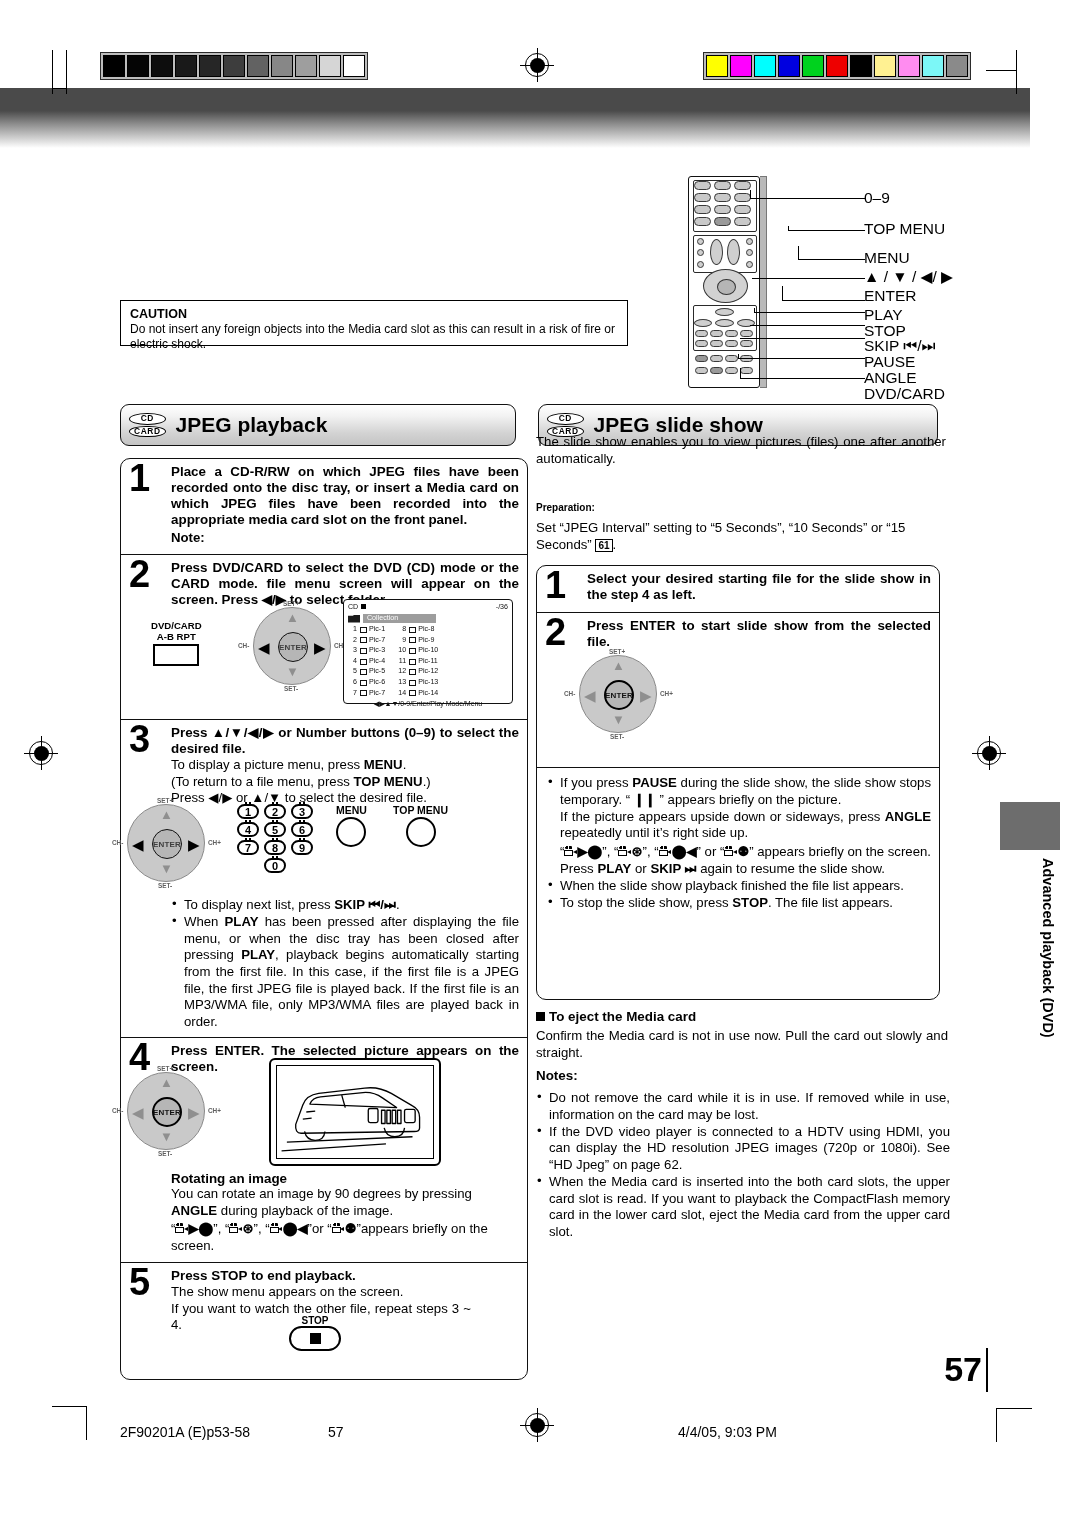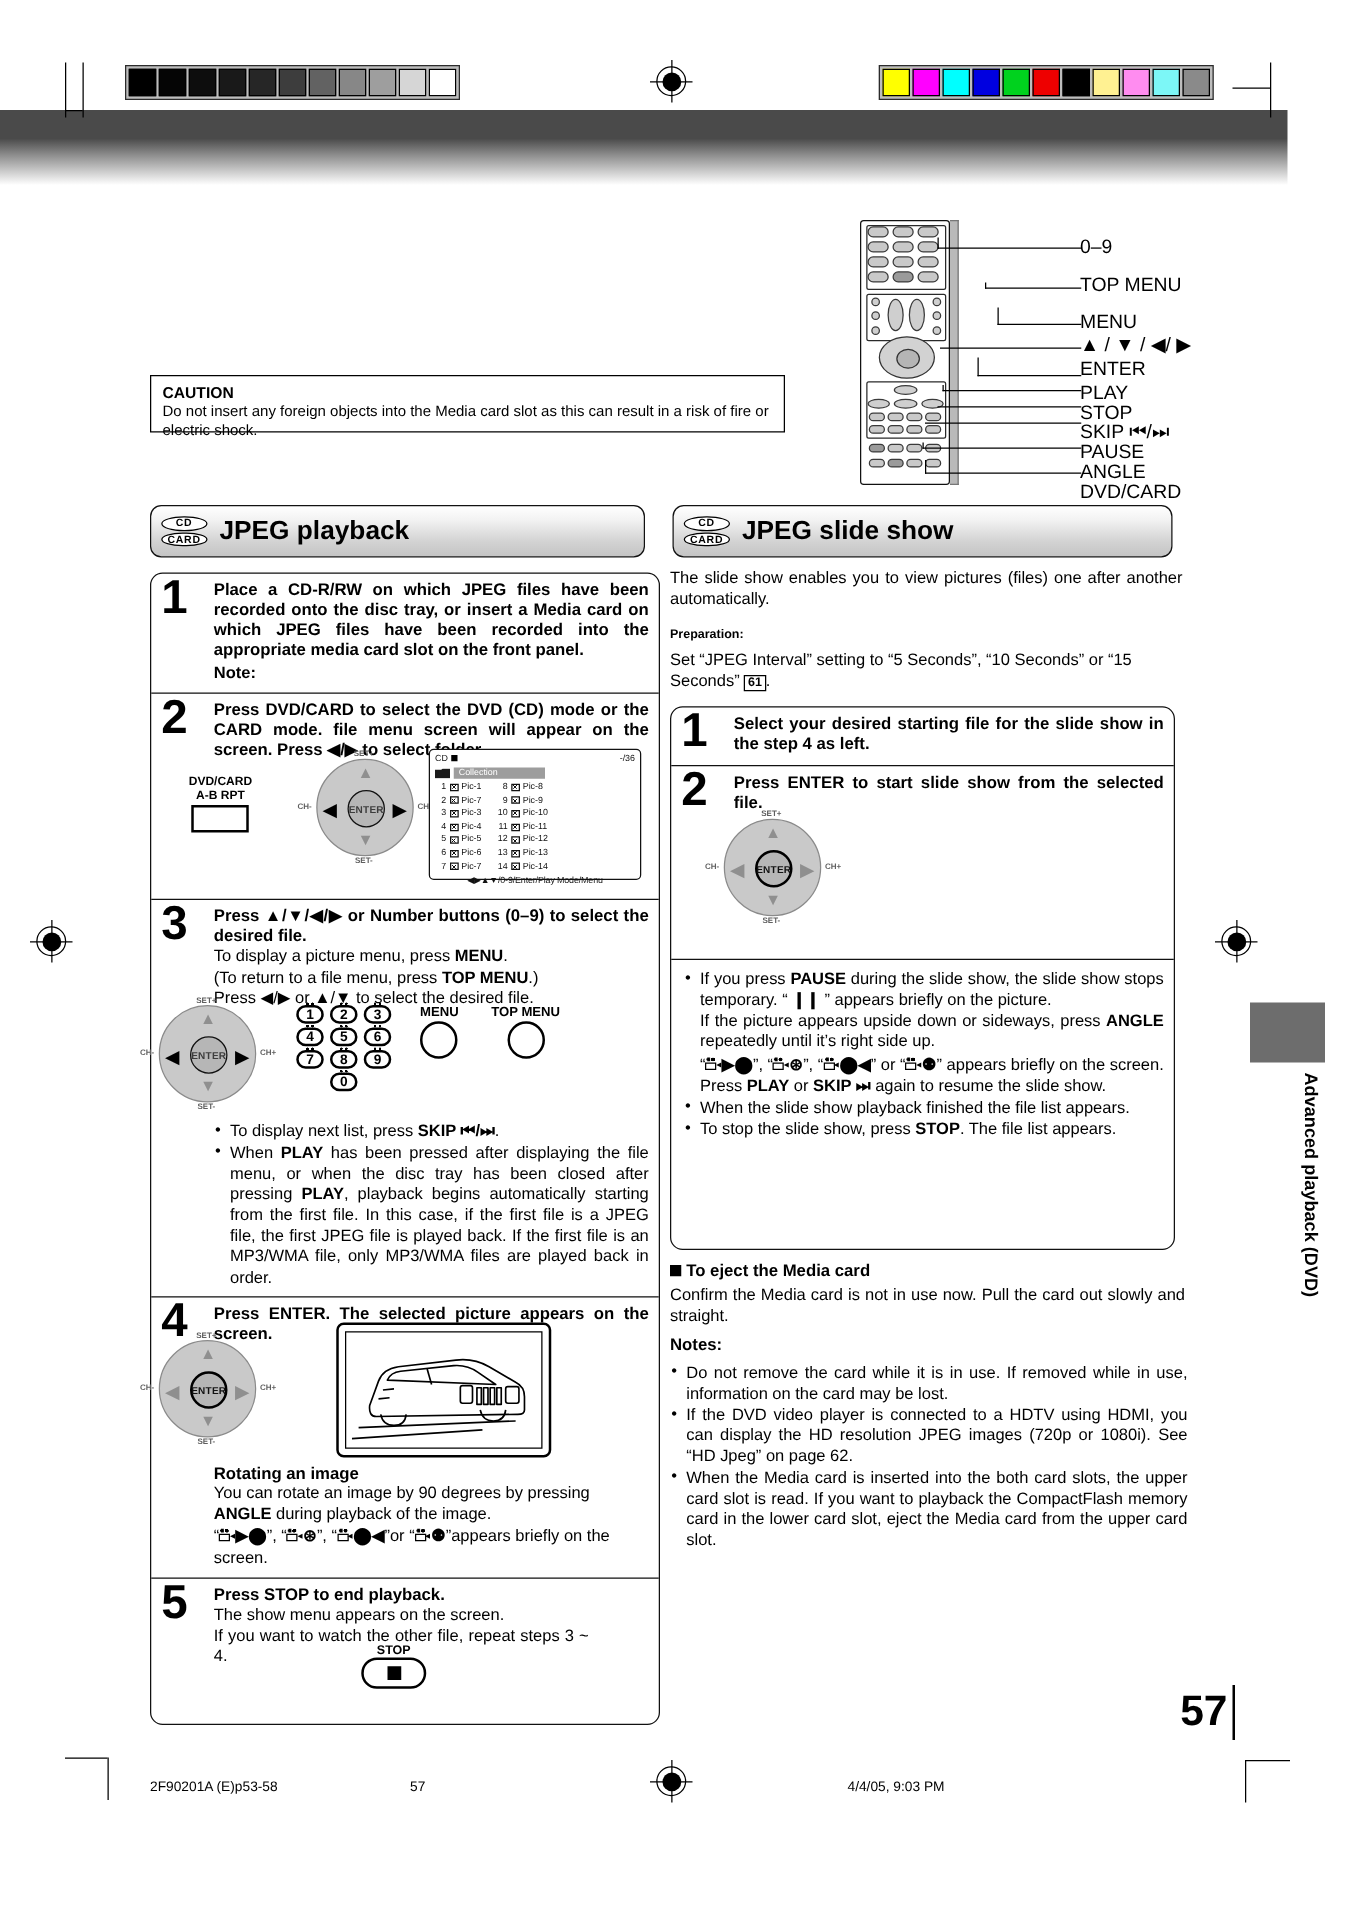--- a/index.html
+++ b/index.html
@@ -247,21 +247,21 @@
   }
 
   
   .pageno {
     position:absolute; right:98px; top:1350px;
     font-size:34px; font-weight:bold;
   }
   .pageno-rule {
     position:absolute; right:92px; top:1348px; width:2px; height:44px; background:#000;
   }
-  .footer { position:absolute; top:1424px; font-size:11px; }
+  .footer { position:absolute; top:1424px; font-size:14px; }
   .squarehead {
     display:inline-block; width:9px; height:9px; background:#000; margin-right:4px;
     vertical-align:0px;
   }
   .plain { font-size:13.2px; line-height:1.27; }
   .boxpg {
     display:inline-block; border:1.4px solid #000; font-size:10px; font-weight:bold;
     padding:0 2px; position:relative; line-height:1.15;
   }
 </style>
@@ -696,21 +696,21 @@
   </div>
 
   <div class="sect-head" style="left:538px;top:404px;width:400px;">
     <div class="badge-col">
       <div class="badge">CD</div>
       <div class="badge">CARD</div>
     </div>
     <div class="sect-title">JPEG slide show</div>
   </div>
 
-  <div class="plain" style="position:absolute;left:536px;top:454px;width:410px;text-align:justify;">The slide show enables you to view pictures (files) one after another automatically.</div>
+  <div class="plain" style="position:absolute;left:536px;top:434px;width:410px;text-align:justify;">The slide show enables you to view pictures (files) one after another automatically.</div>
 
   <div style="position:absolute;left:536px;top:502px;font-size:10px;font-weight:bold;">Preparation:</div>
 
   <div class="plain" style="position:absolute;left:536px;top:520px;width:412px;">
     <span>Set “JPEG Interval” setting to “5 Seconds”, “10 Seconds” or “15 Seconds”</span>
     <span class="boxpg">61</span>.
   </div>
 
   <div class="panel" style="left:536px;top:565px;width:404px;height:435px;">
 

